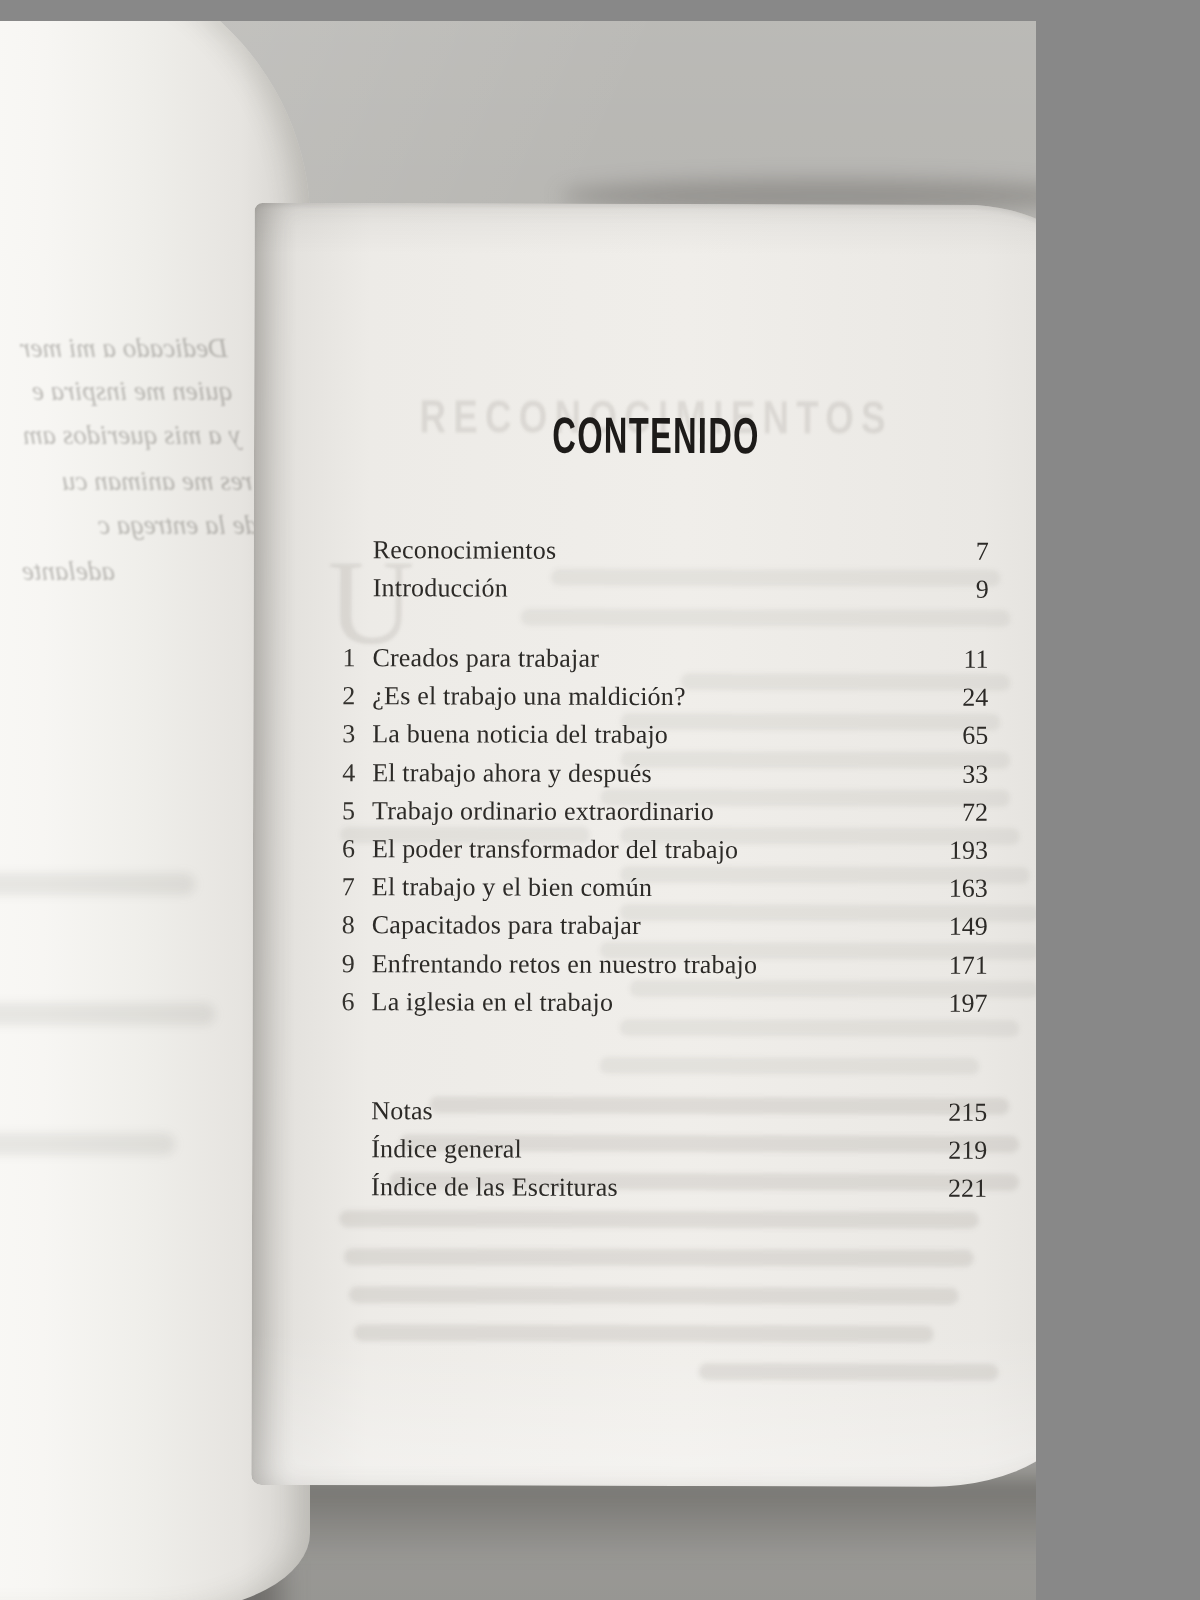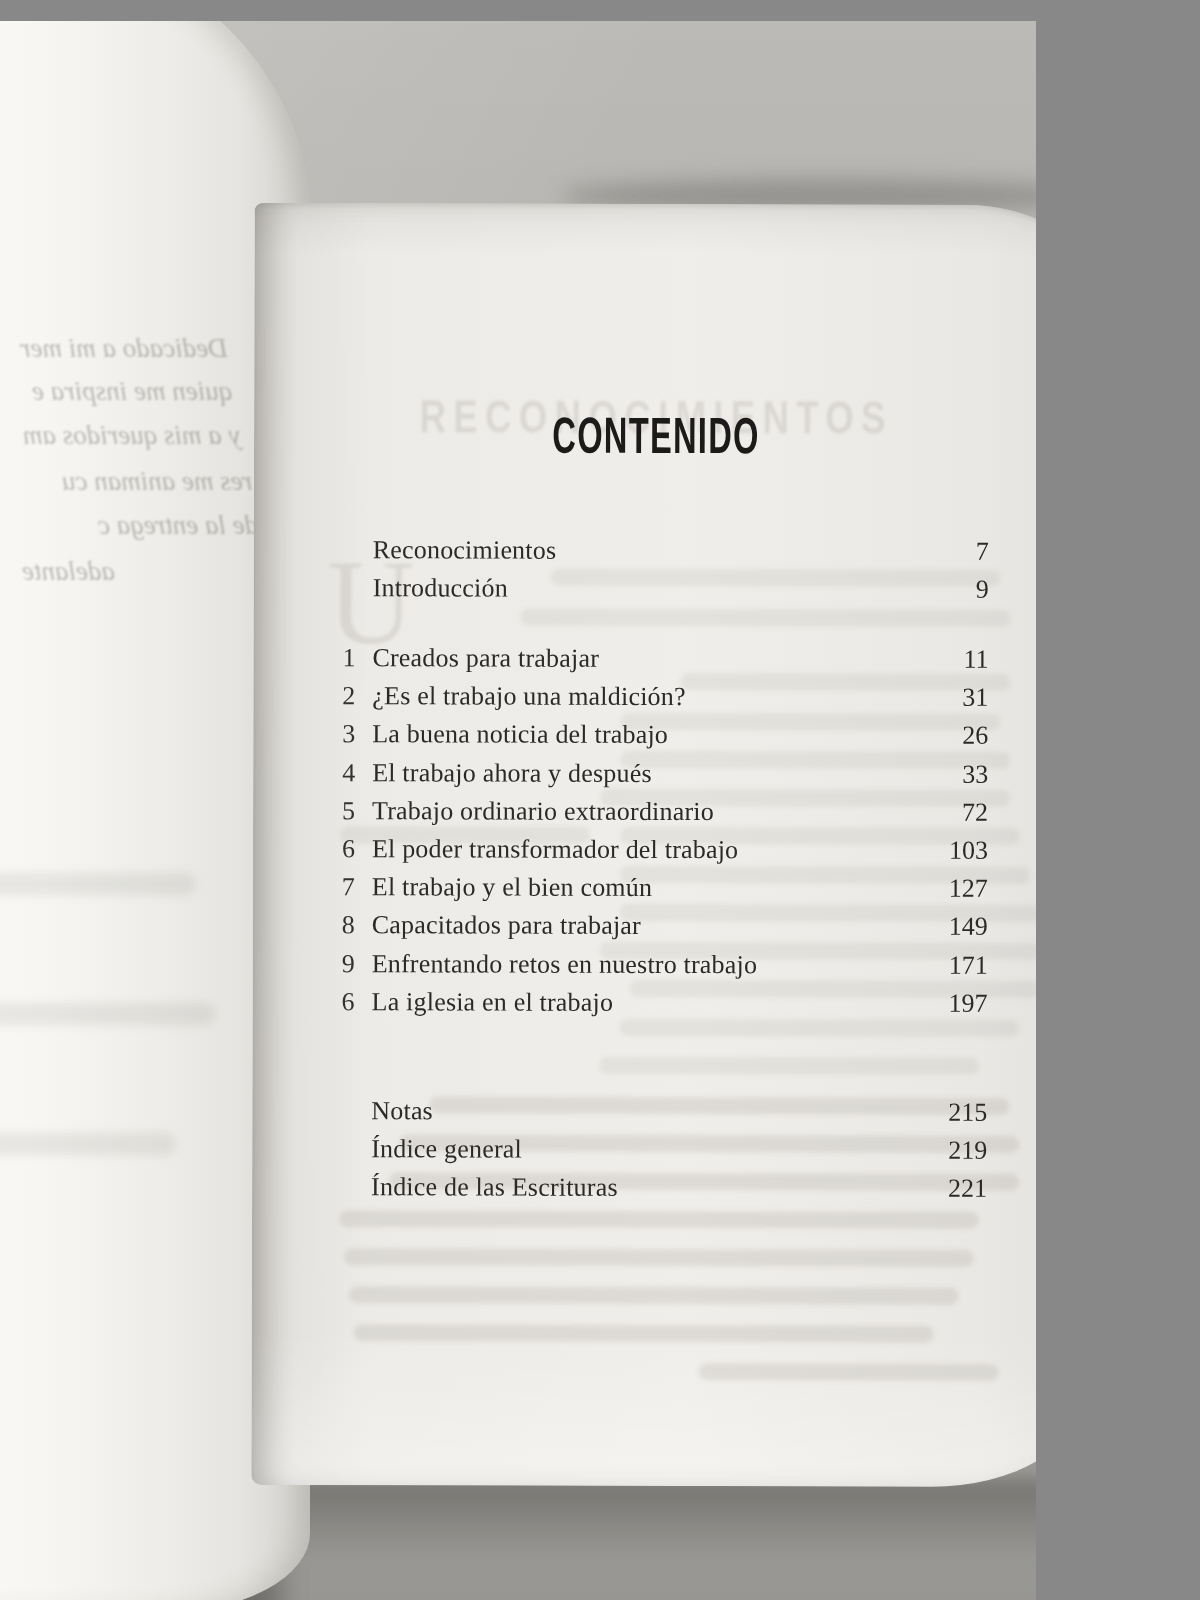--- a/index.html
+++ b/index.html
@@ -174,46 +174,46 @@
 
     <div class="toc-group chapters">
       <div class="toc-row">
         <span class="toc-num">1</span>
         <span class="toc-label">Creados para trabajar</span>
         <span class="toc-pg">11</span>
       </div>
       <div class="toc-row">
         <span class="toc-num">2</span>
         <span class="toc-label">¿Es el trabajo una maldición?</span>
-        <span class="toc-pg">31</span>
+        <span class="toc-pg">24</span>
       </div>
       <div class="toc-row">
         <span class="toc-num">3</span>
         <span class="toc-label">La buena noticia del trabajo</span>
-        <span class="toc-pg">26</span>
+        <span class="toc-pg">65</span>
       </div>
       <div class="toc-row">
         <span class="toc-num">4</span>
         <span class="toc-label">El trabajo ahora y después</span>
         <span class="toc-pg">33</span>
       </div>
       <div class="toc-row">
         <span class="toc-num">5</span>
         <span class="toc-label">Trabajo ordinario extraordinario</span>
         <span class="toc-pg">72</span>
       </div>
       <div class="toc-row">
         <span class="toc-num">6</span>
         <span class="toc-label">El poder transformador del trabajo</span>
-        <span class="toc-pg">103</span>
+        <span class="toc-pg">193</span>
       </div>
       <div class="toc-row">
         <span class="toc-num">7</span>
         <span class="toc-label">El trabajo y el bien común</span>
-        <span class="toc-pg">127</span>
+        <span class="toc-pg">163</span>
       </div>
       <div class="toc-row">
         <span class="toc-num">8</span>
         <span class="toc-label">Capacitados para trabajar</span>
         <span class="toc-pg">149</span>
       </div>
       <div class="toc-row">
         <span class="toc-num">9</span>
         <span class="toc-label">Enfrentando retos en nuestro trabajo</span>
         <span class="toc-pg">171</span>

